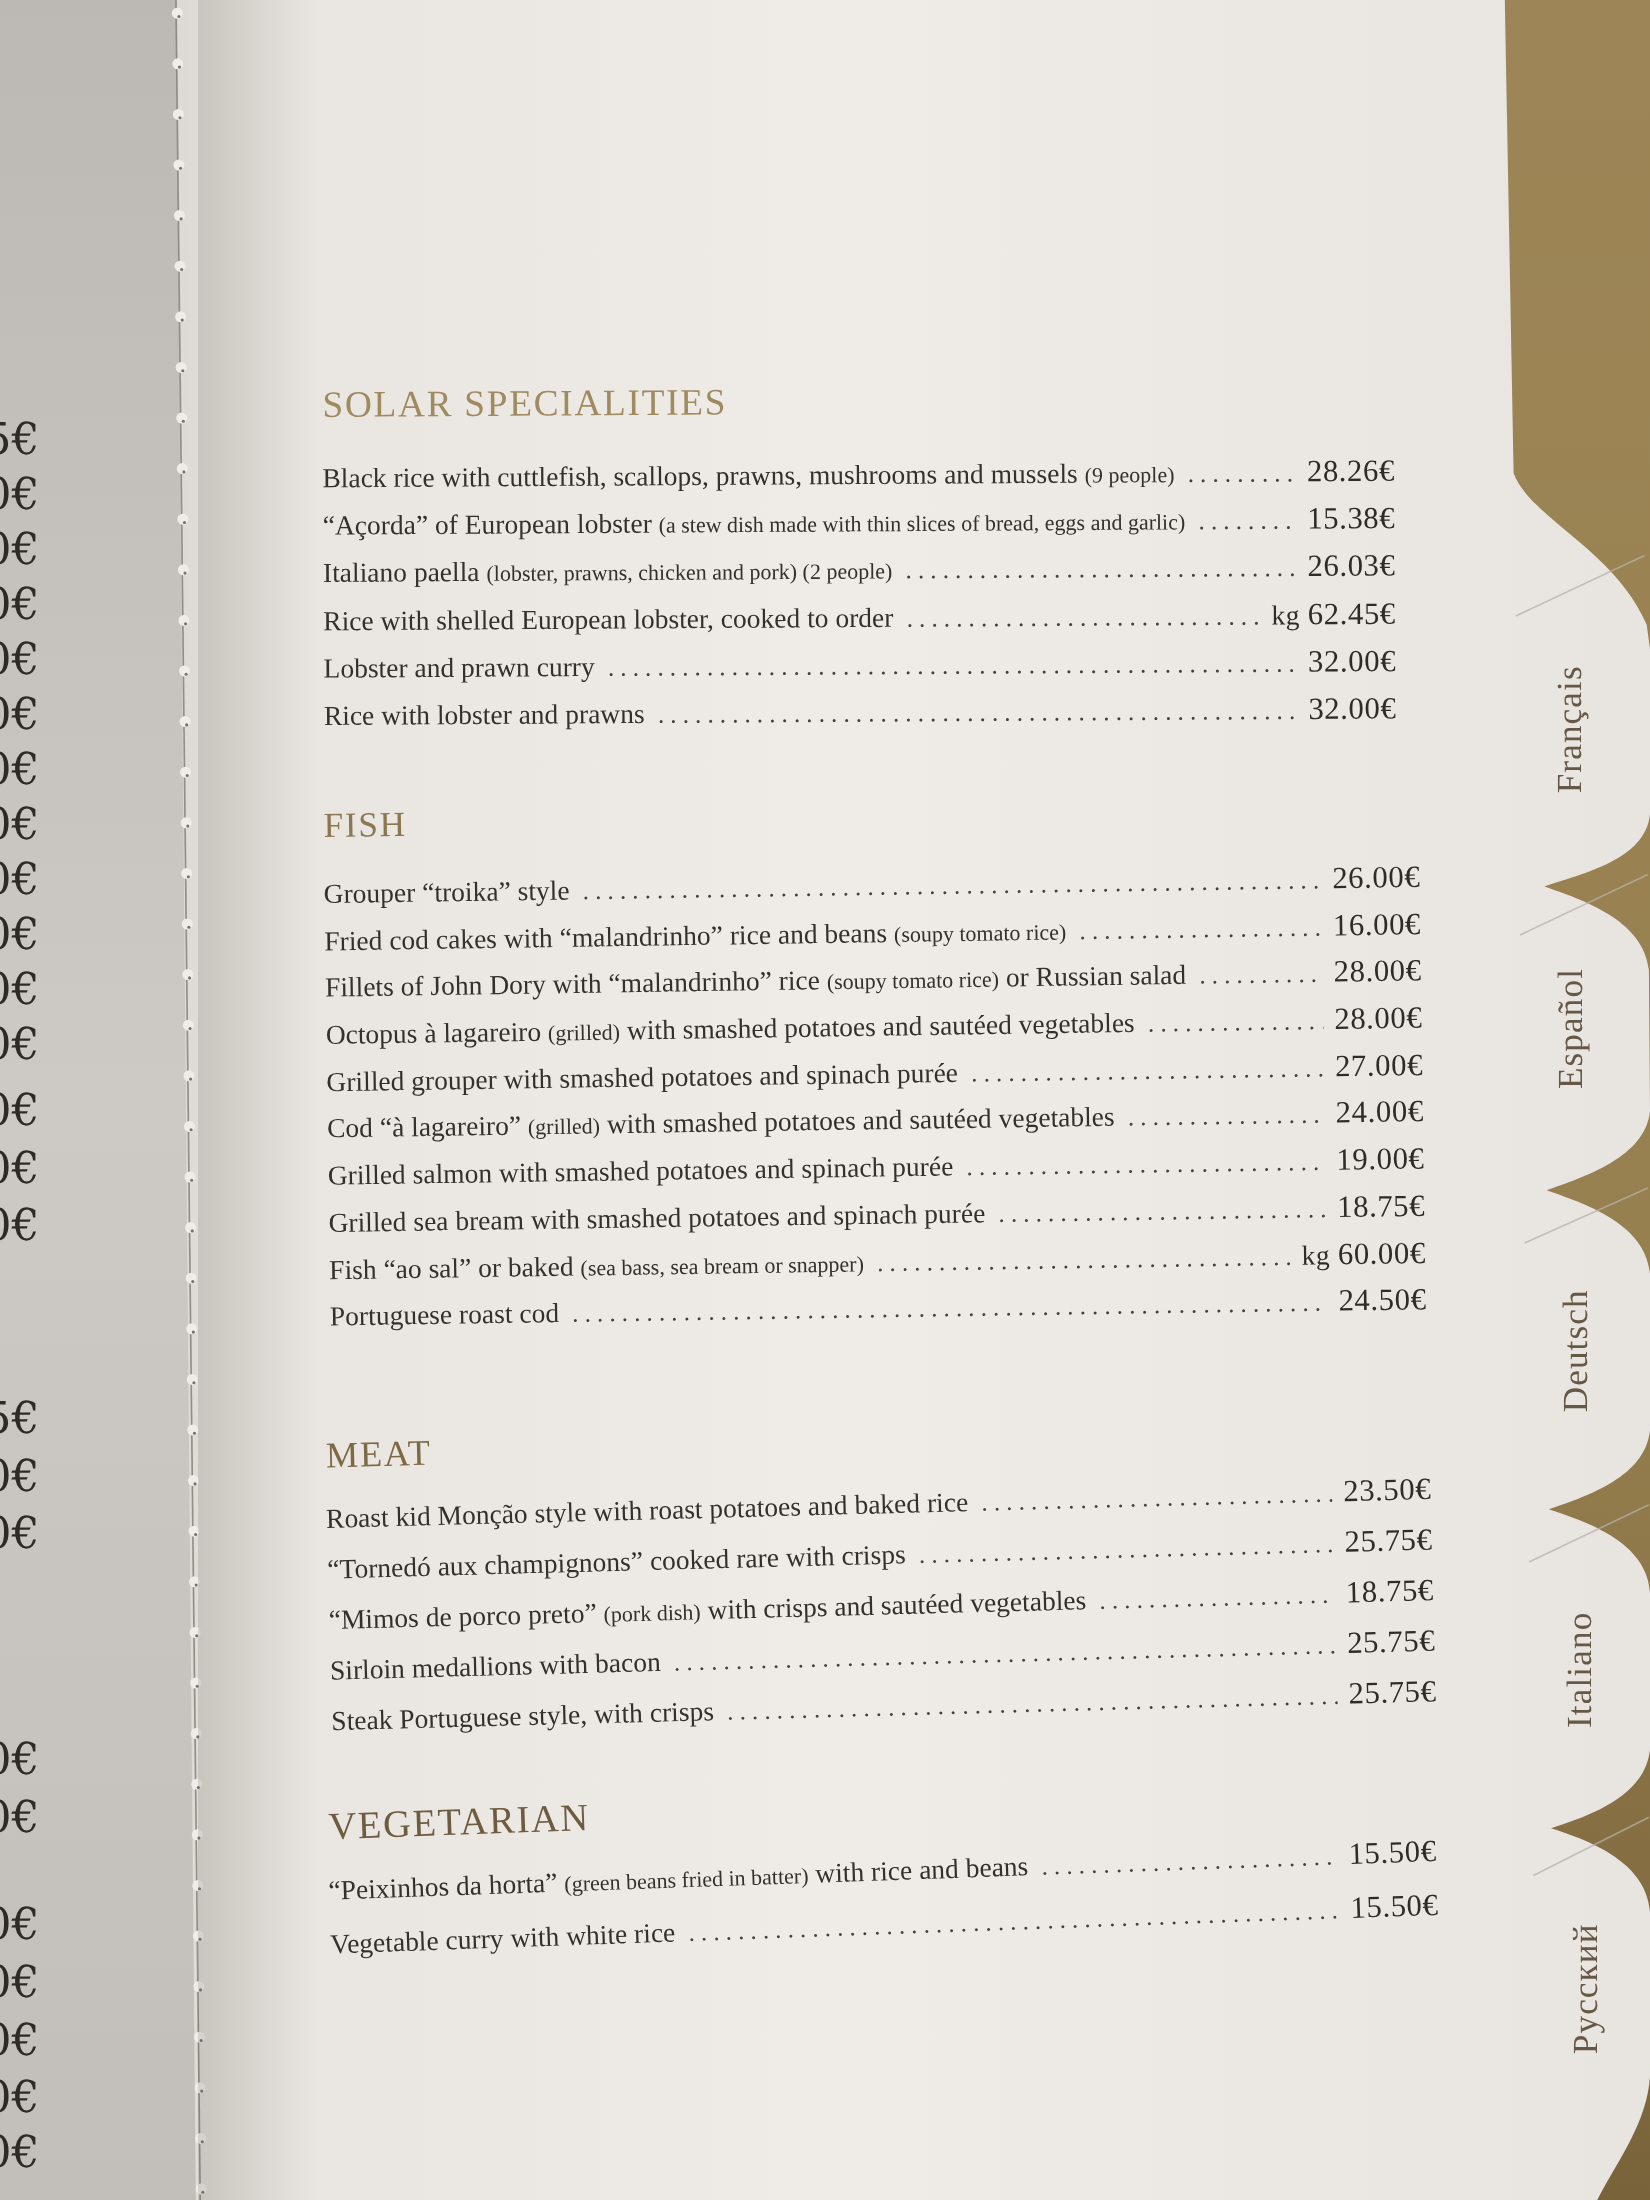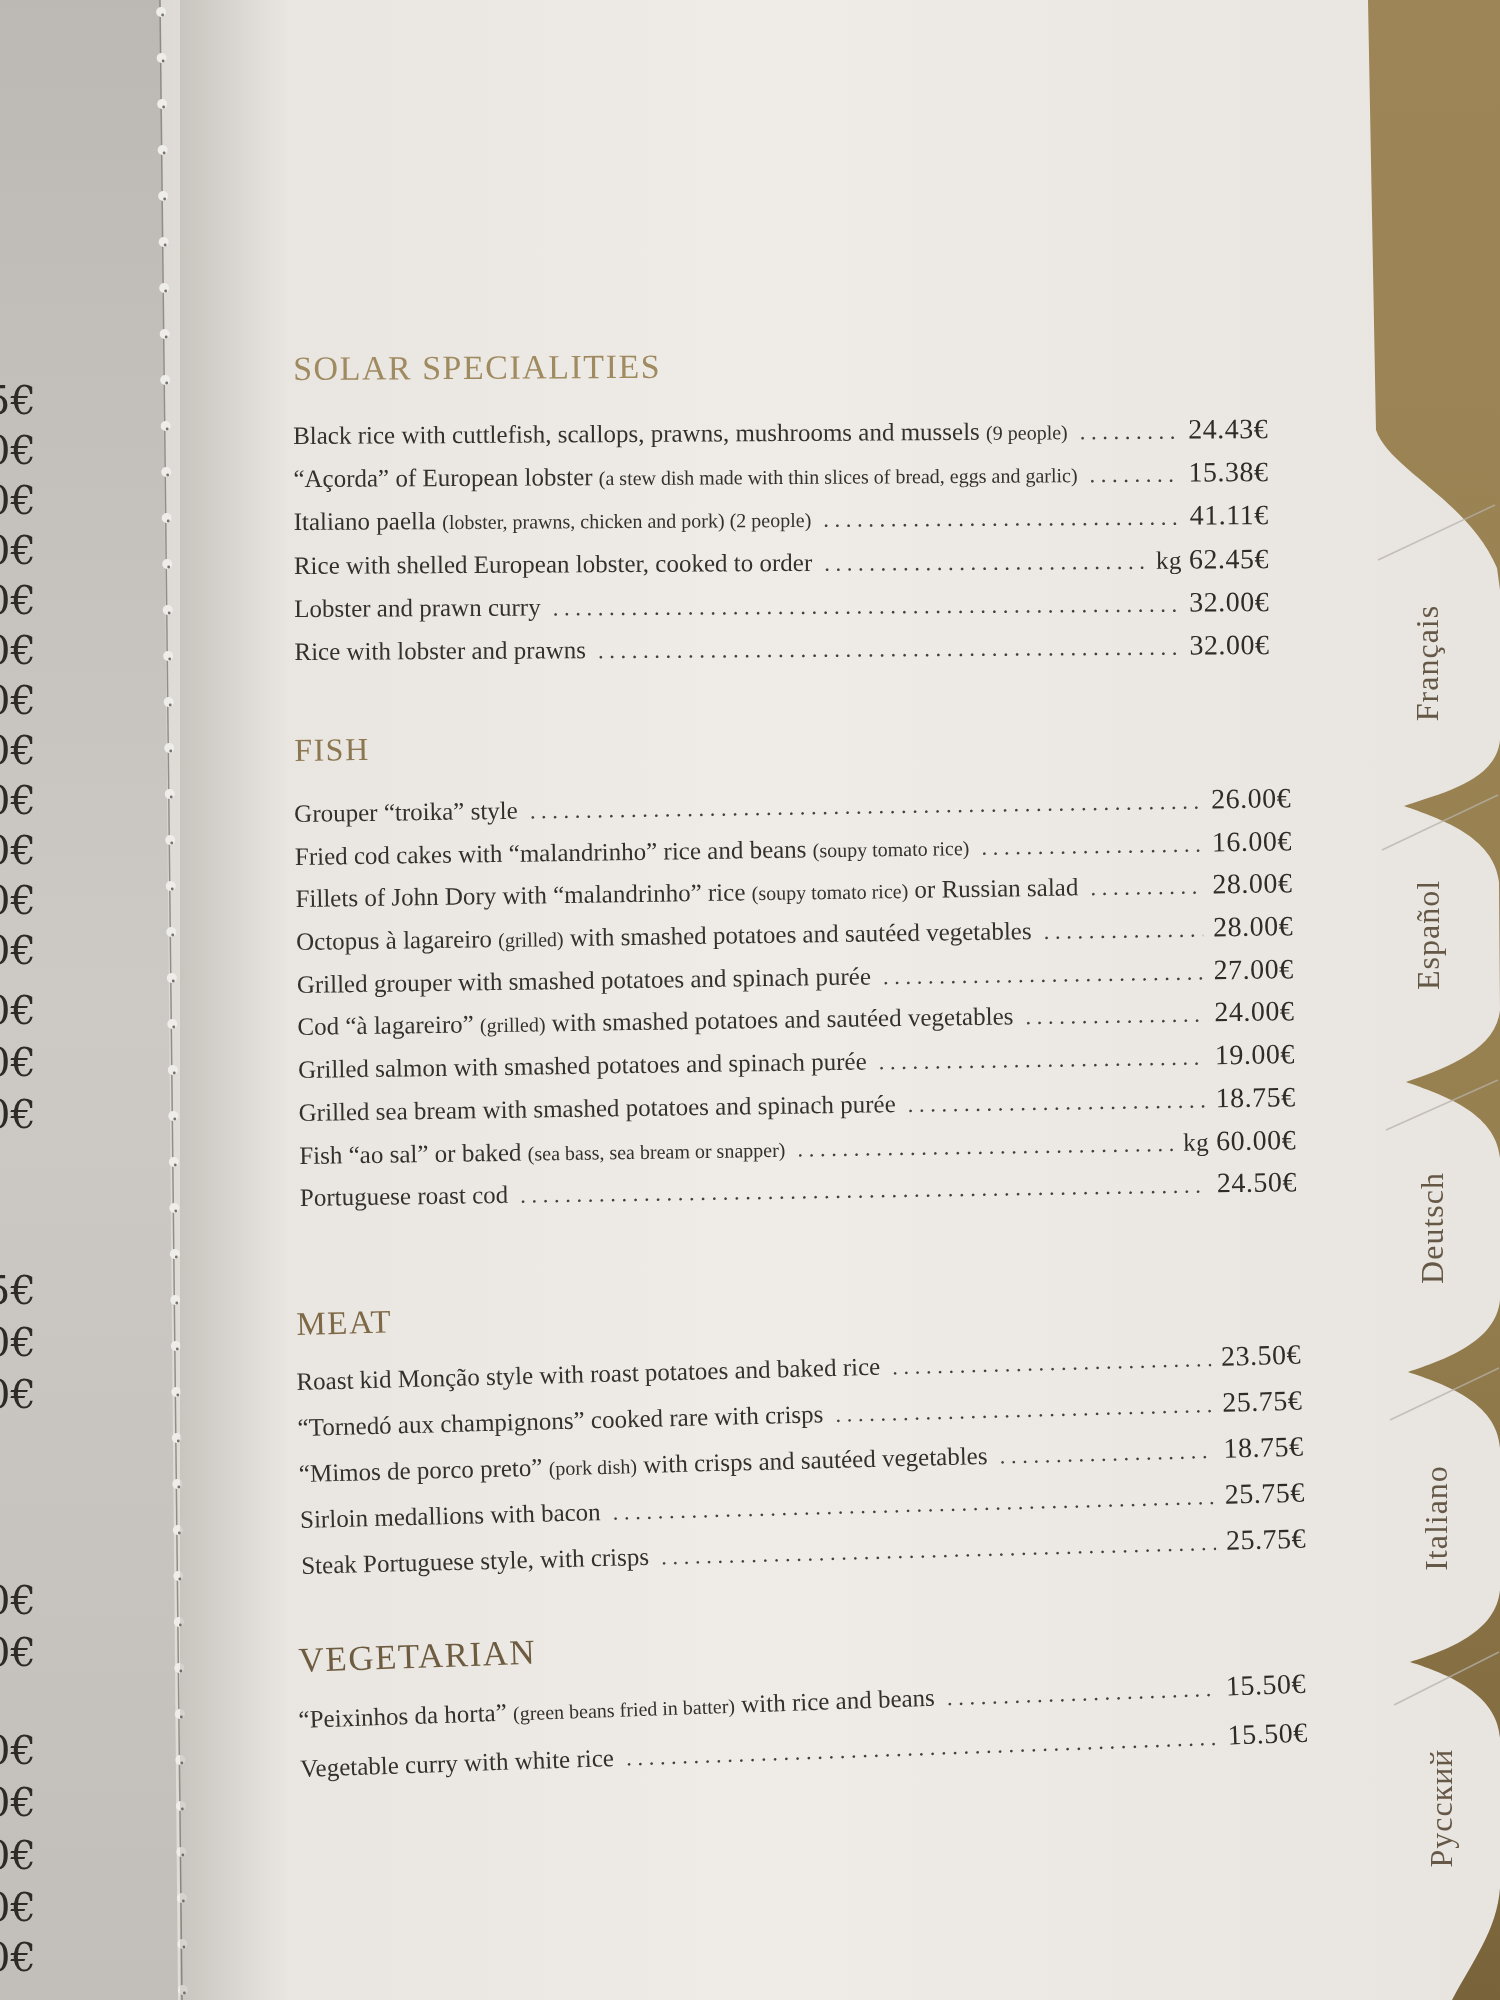--- a/index.html
+++ b/index.html
@@ -211,31 +211,31 @@
       <div class="euro" style="top: 1907px;">0€</div>
       <div class="euro" style="top: 1957px;">0€</div>
     </div>
 
   <div id="menu">
       <div class="section-header" style="left: 293px; top: 352px; font-size: 34px; color: rgb(160, 138, 96); transform: rotate(-0.35deg);">SOLAR SPECIALITIES</div>
       <div class="rows" style="left: 293px; top: 419px; width: 975px; transform: rotate(-0.35deg);">
         <div class="row" style="height: 43.2px;">
           <span class="name"><span>Black rice with cuttlefish, scallops, prawns, mushrooms and mussels </span><span class="sm">(9 people)</span></span>
           <span class="leader">..........................................................................................</span>
-          <span class="price-cell"><span>24.43€</span></span>
+          <span class="price-cell"><span>28.26€</span></span>
         </div>
         <div class="row" style="height: 43.2px;">
           <span class="name"><span>“Açorda” of European lobster </span><span class="sm">(a stew dish made with thin slices of bread, eggs and garlic)</span></span>
           <span class="leader">..........................................................................................</span>
           <span class="price-cell"><span>15.38€</span></span>
         </div>
         <div class="row" style="height: 43.2px;">
           <span class="name"><span>Italiano paella </span><span class="sm">(lobster, prawns, chicken and pork) (2 people)</span></span>
           <span class="leader">..........................................................................................</span>
-          <span class="price-cell"><span>41.11€</span></span>
+          <span class="price-cell"><span>26.03€</span></span>
         </div>
         <div class="row" style="height: 43.2px;">
           <span class="name"><span>Rice with shelled European lobster, cooked to order</span></span>
           <span class="leader">..........................................................................................</span>
           <span class="price-cell"><span class="kg">kg</span><span>62.45€</span></span>
         </div>
         <div class="row" style="height: 43.2px;">
           <span class="name"><span>Lobster and prawn curry</span></span>
           <span class="leader">..........................................................................................</span>
           <span class="price-cell"><span>32.00€</span></span>

